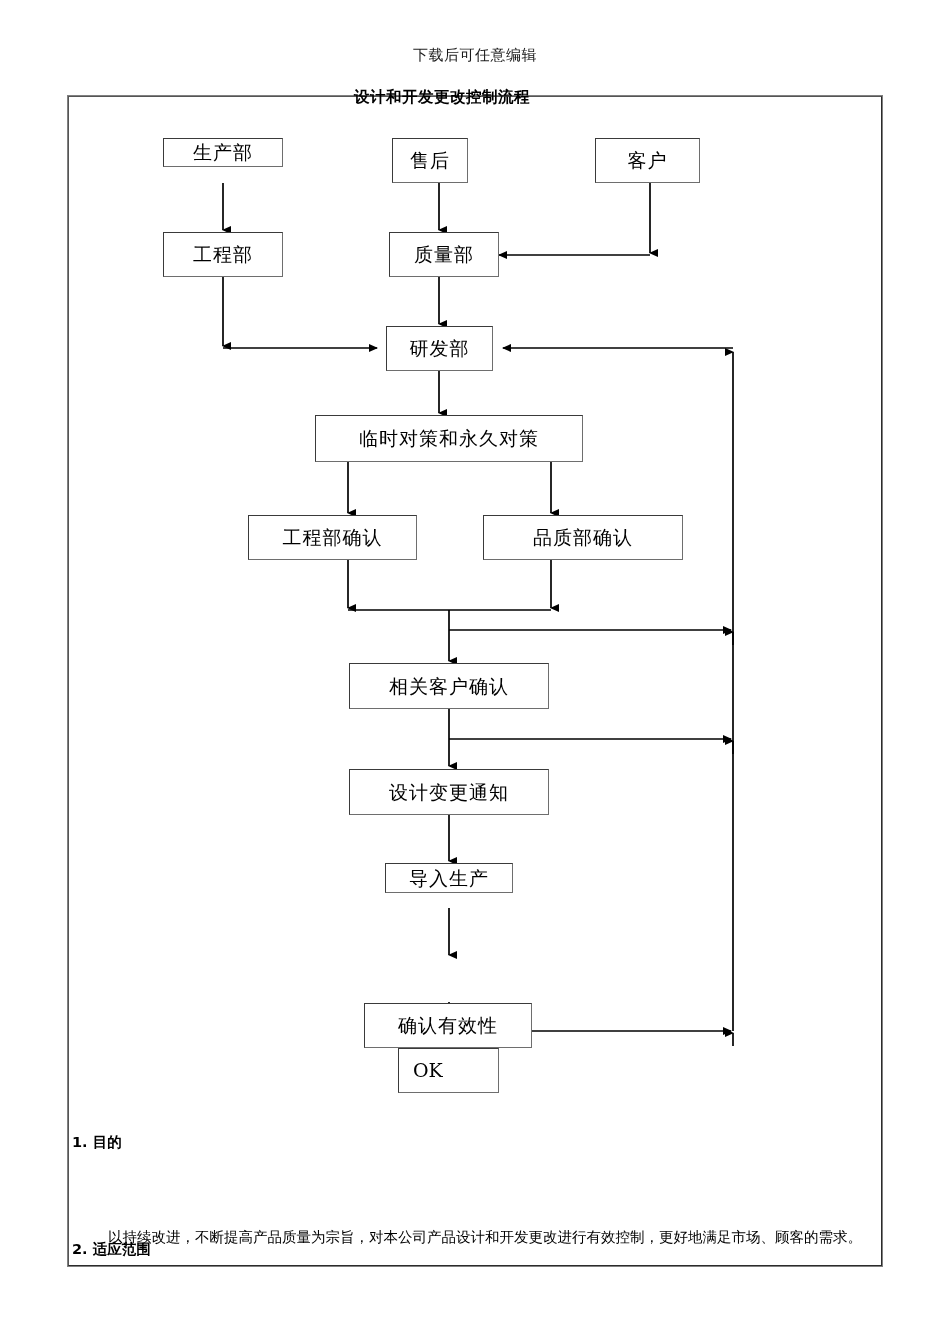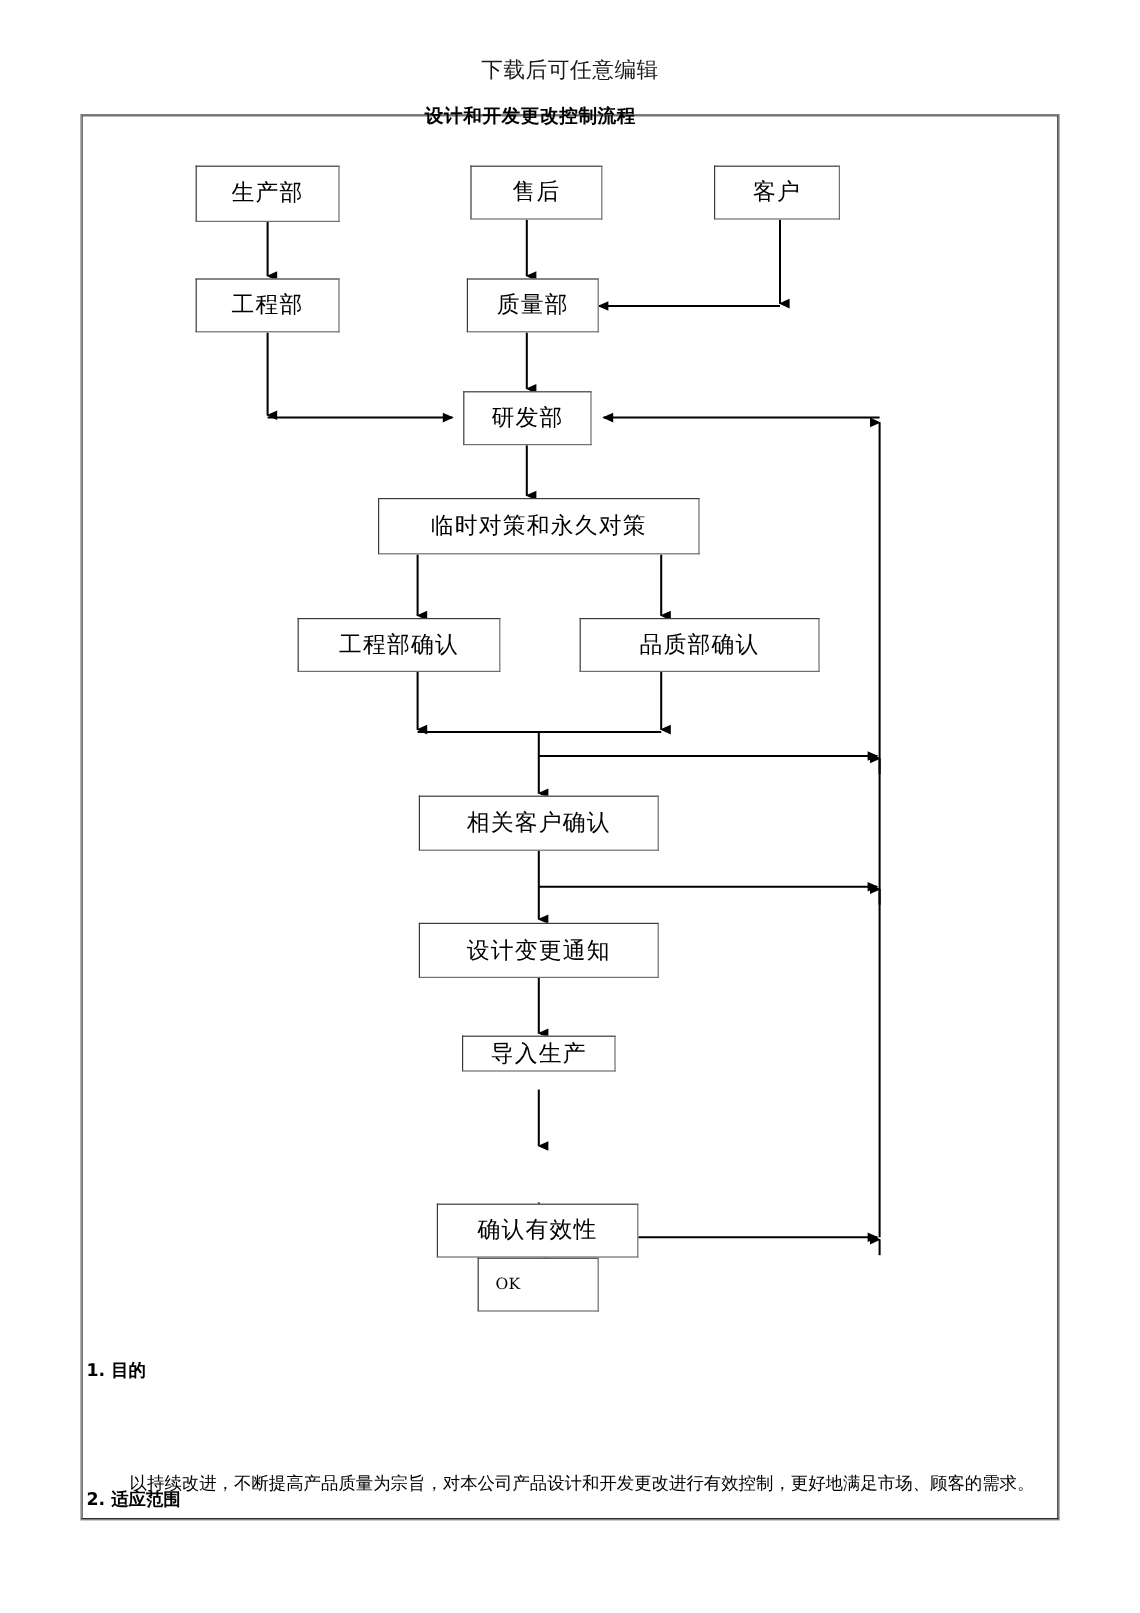--- a/index.html
+++ b/index.html
@@ -20,21 +20,21 @@
     left: 0; top: 0;
     width: 950px; height: 1344px;
   }
   
   .doc-header {
     position: absolute;
     left: 0; top: 46px;
     width: 950px;
     text-align: center;
     font-family: "DejaVu Serif", "Liberation Serif", serif;
-    font-size: 18px;
+    font-size: 15px;
     letter-spacing: 0.5px;
     color: #1a1a1a;
   }
   
   .frame {
     position: absolute;
     left: 67px; top: 95px;
     width: 816px;
     height: 1172px;
     border: 1px solid #808080;
@@ -74,21 +74,21 @@
     display: flex;
     align-items: center;
     justify-content: center;
     letter-spacing: 1px;
     white-space: nowrap;
   }
   .node.left-text {
     justify-content: flex-start;
     padding-left: 14px;
     letter-spacing: 0px;
-    font-size: 13px;
+    font-size: 19px;
   }
   
   .connectors {
     position: absolute;
     left: 0; top: 0;
     width: 950px; height: 1344px;
     pointer-events: none;
   }
   .sec-head {
     position: absolute;
@@ -184,23 +184,23 @@
       <path d="M733,1031 L733,352" marker-end="url(#ah-up)"></path>
 
       <path d="M733,645 L733,632" marker-end="url(#ah-up)"></path>
       <path d="M733,754 L733,741" marker-end="url(#ah-up)"></path>
       <path d="M733,1046 L733,1033" marker-end="url(#ah-up)"></path>
 
       <path d="M733,348 L503,348" marker-end="url(#ah-left)"></path>
     </g>
   </svg>
 
-  <div class="node" style="left:163px; top:138px; width:120px; height:47px;">生产部</div>
-
-  <div class="node" style="left:392px; top:138px; width:110px; height:45px;">售后</div>
+  <div class="node" style="left:163px; top:138px; width:120px; height:29px;">生产部</div>
+
+  <div class="node" style="left:392px; top:138px; width:76px; height:45px;">售后</div>
 
   <div class="node" style="left:595px; top:138px; width:105px; height:45px;">客户</div>
 
   <div class="node" style="left:163px; top:232px; width:120px; height:45px;">工程部</div>
 
   <div class="node" style="left:389px; top:232px; width:110px; height:45px;">质量部</div>
 
   <div class="node" style="left:386px; top:326px; width:107px; height:45px;">研发部</div>
 
   <div class="node" style="left:315px; top:415px; width:268px; height:47px;">临时对策和永久对策</div>

